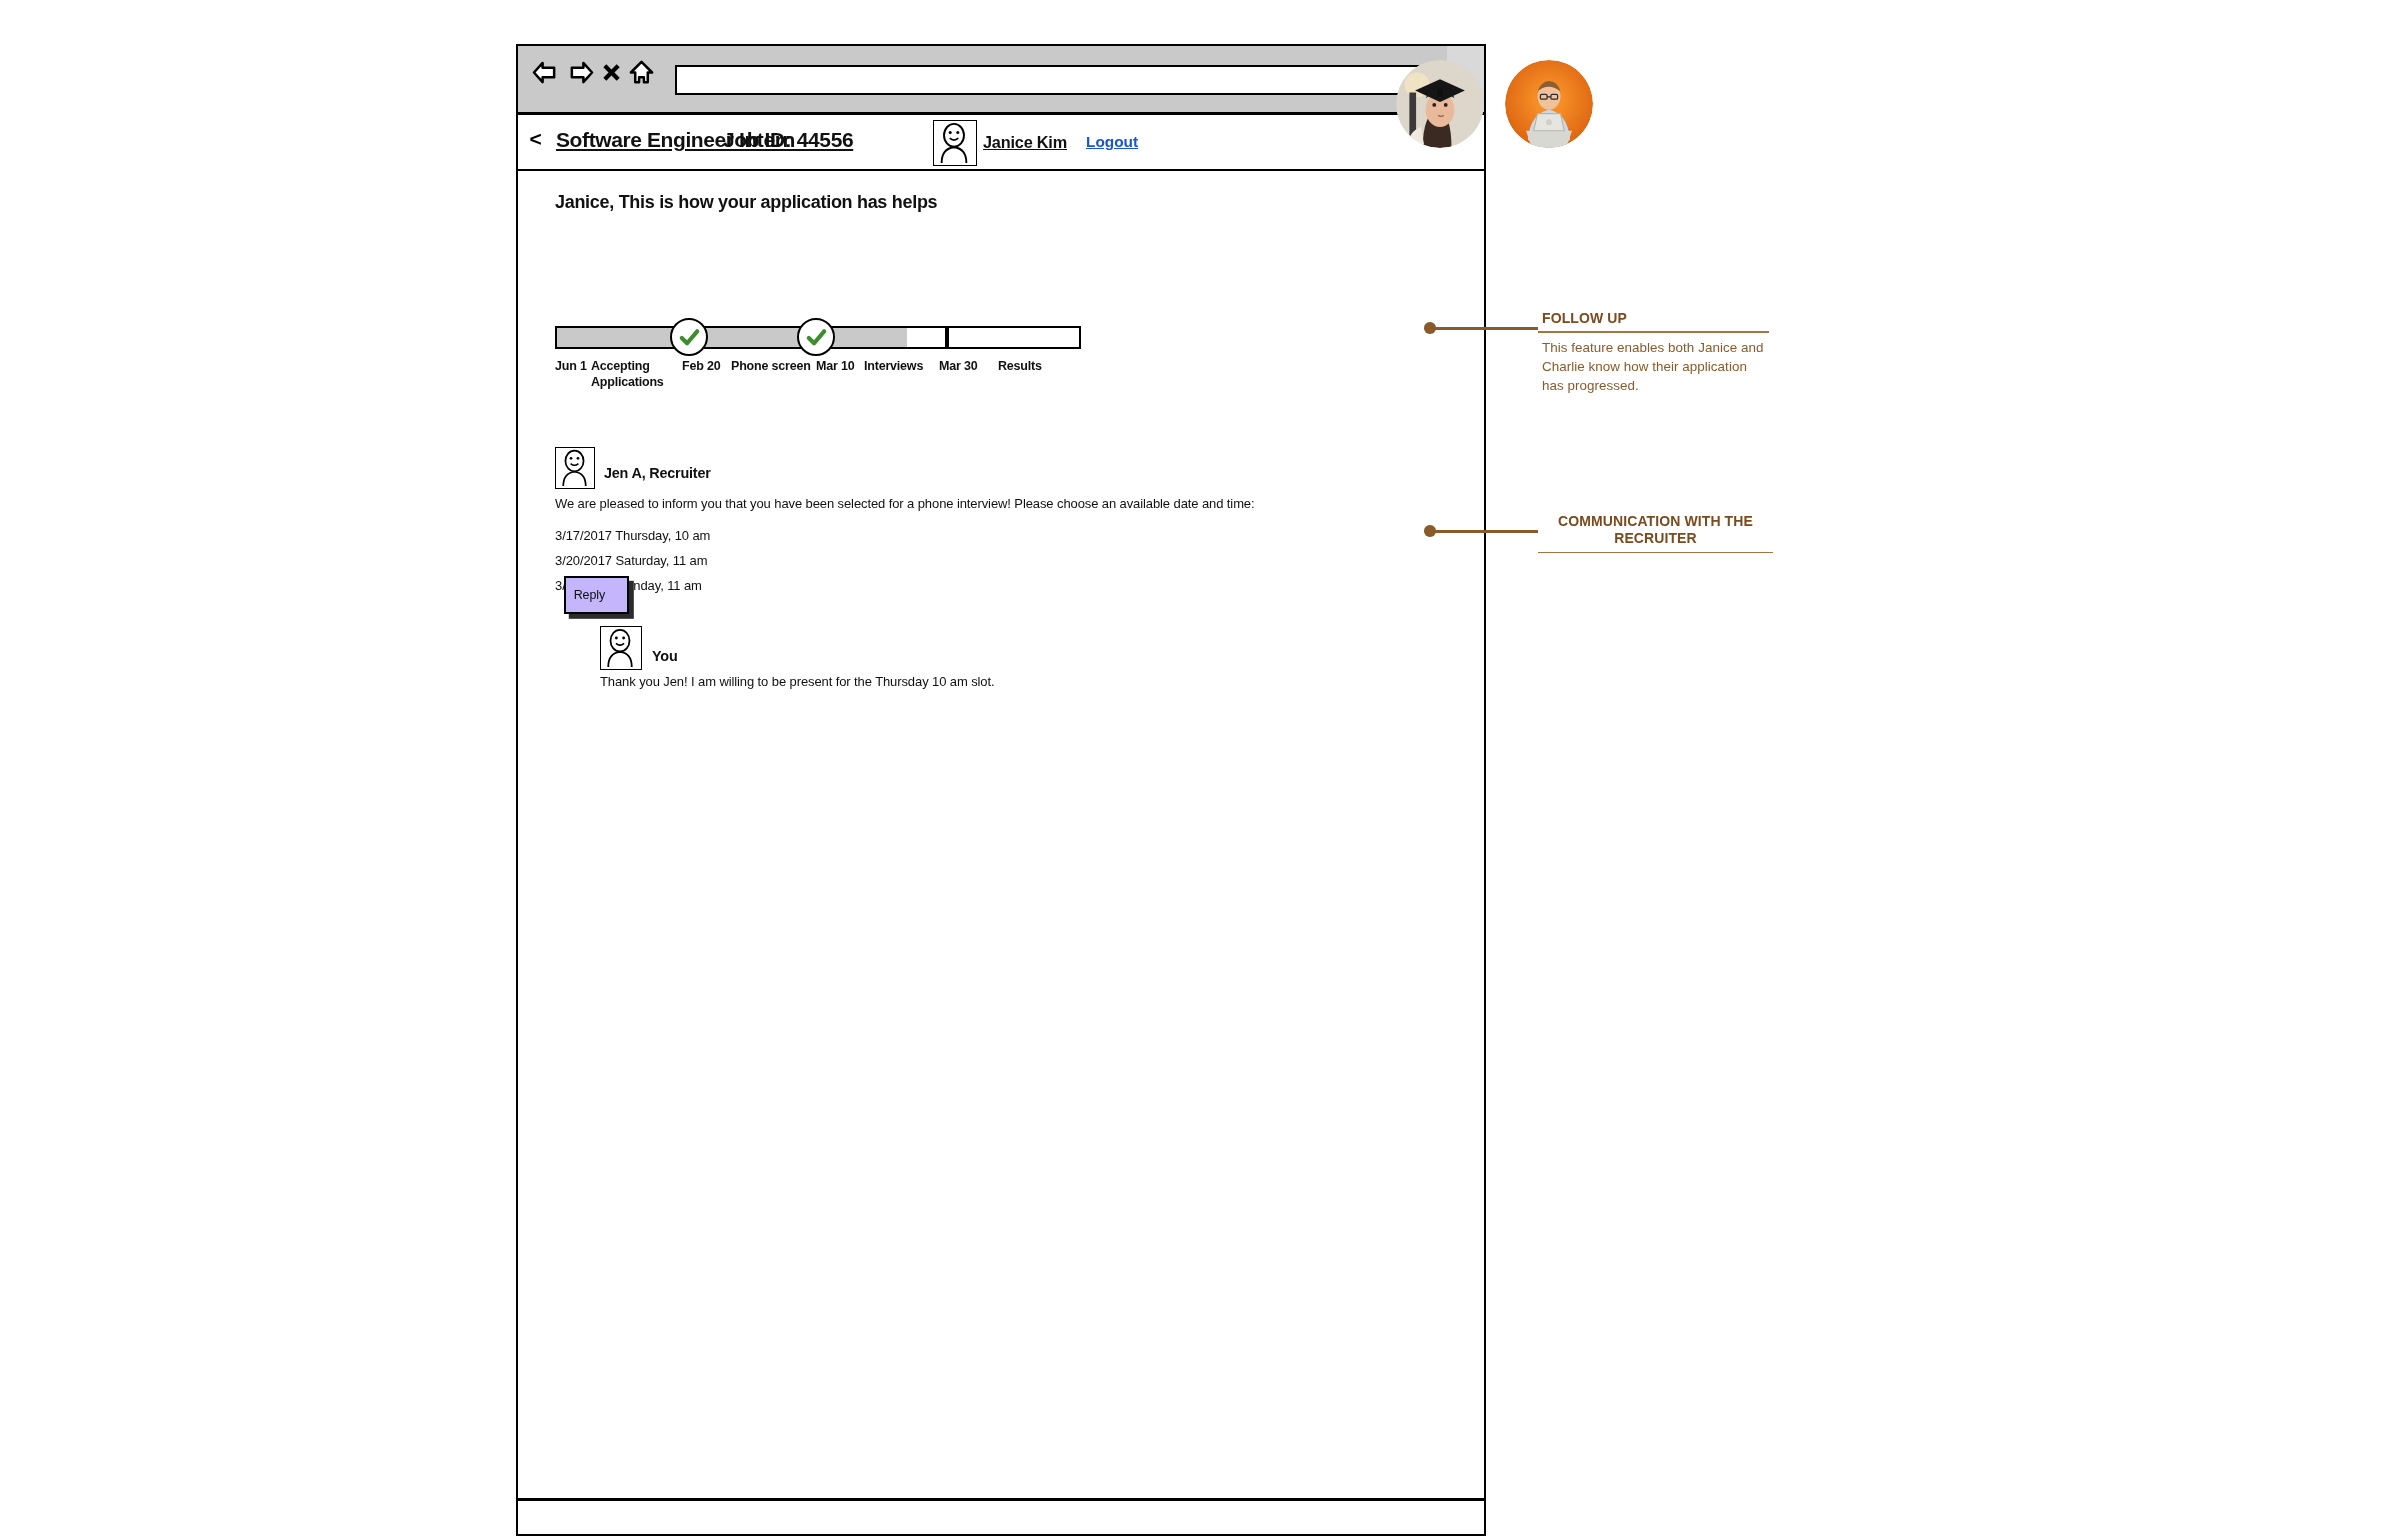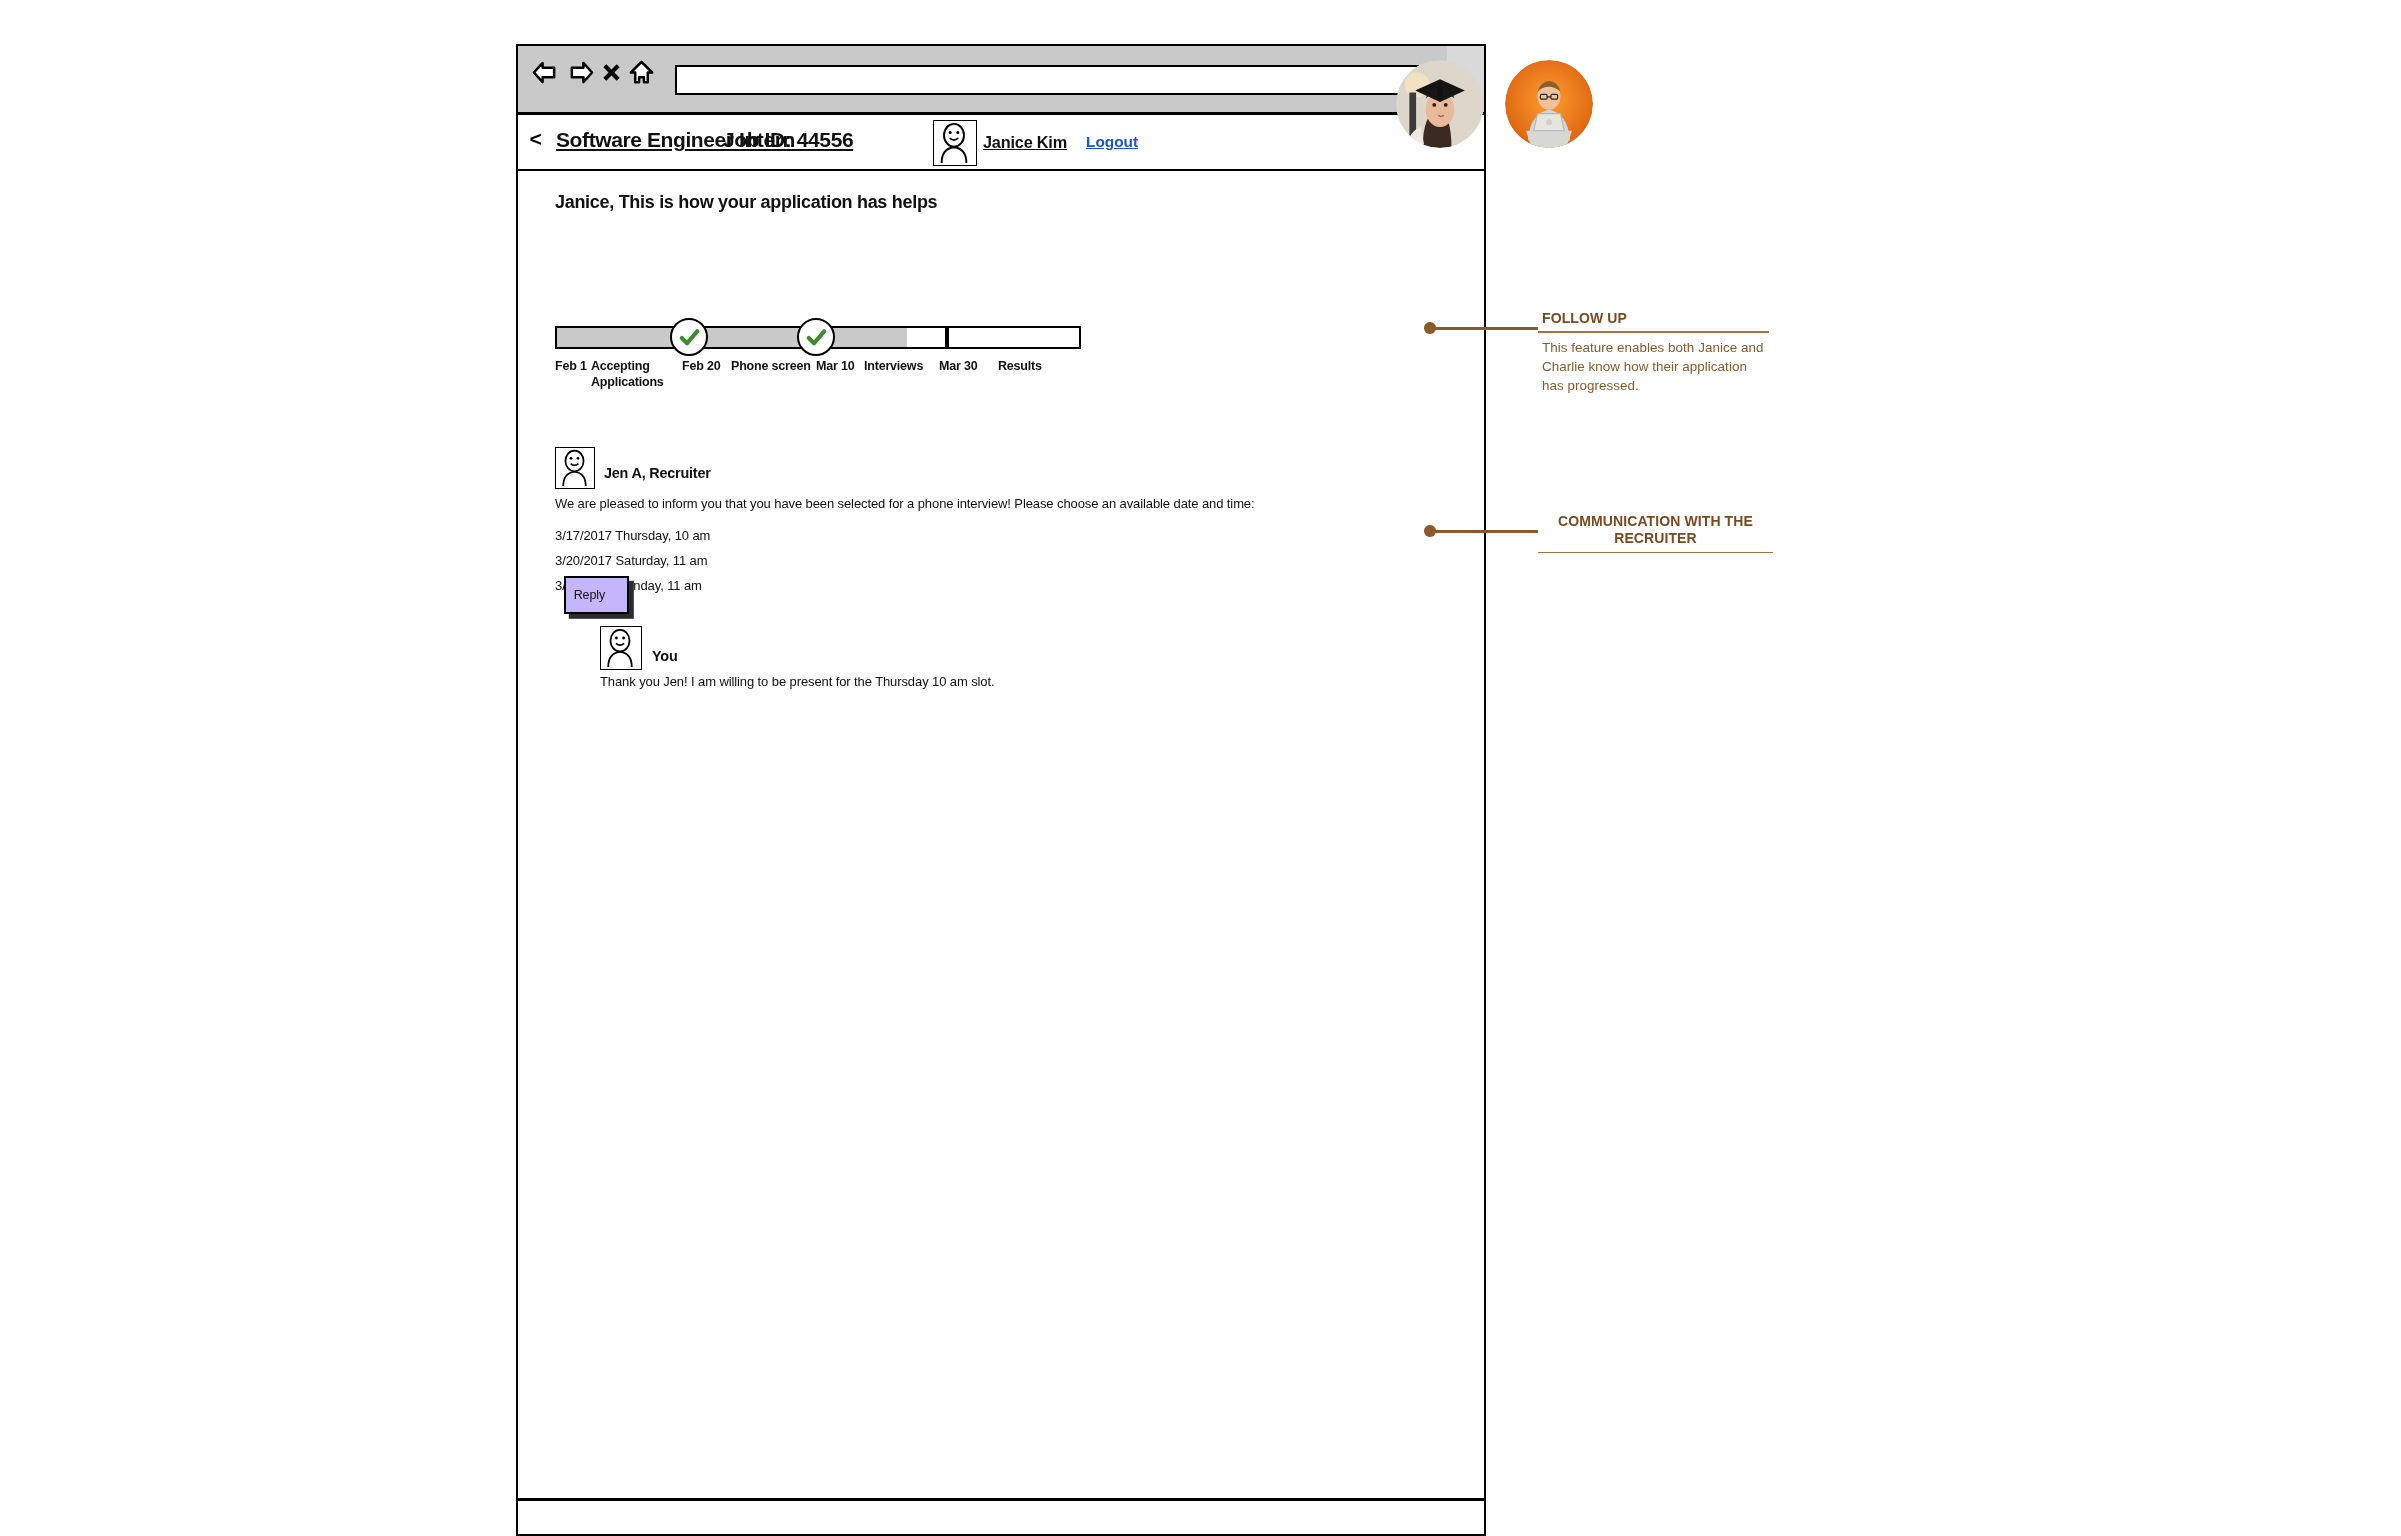--- a/index.html
+++ b/index.html
@@ -157,21 +157,21 @@
           <svg width="23" height="23" viewBox="0 0 24 24">
             <path d="M4 12.5 L9.5 18 L20 5.5" fill="none" stroke="#3f8c2f" stroke-width="4.4" stroke-linecap="round" stroke-linejoin="round"></path>
           </svg>
         </div>
         <div class="seg" style="left: 261px; width: 131px;">
           <div class="fill" style="width: 70%; background: rgb(201, 201, 201);"></div>
         </div>
         <div class="seg" style="left: 392px; width: 134px;"></div>
       </div>
     <div id="timeline-labels">
-        <div class="tl-label" style="left: 37px;">Feb 1</div>
+        <div class="tl-label" style="left: 37px;">Jun 1</div>
         <div class="tl-label" style="left: 73px;">Accepting</div>
         <div class="tl-label" style="left: 73px; top: 16.3px;">Applications</div>
         <div class="tl-label" style="left: 164px;">Feb 20</div>
         <div class="tl-label" style="left: 213px;">Phone screen</div>
         <div class="tl-label" style="left: 298px;">Mar 10</div>
         <div class="tl-label" style="left: 346px;">Interviews</div>
         <div class="tl-label" style="left: 421px;">Mar 30</div>
         <div class="tl-label" style="left: 480px;">Results</div>
       </div>
 

